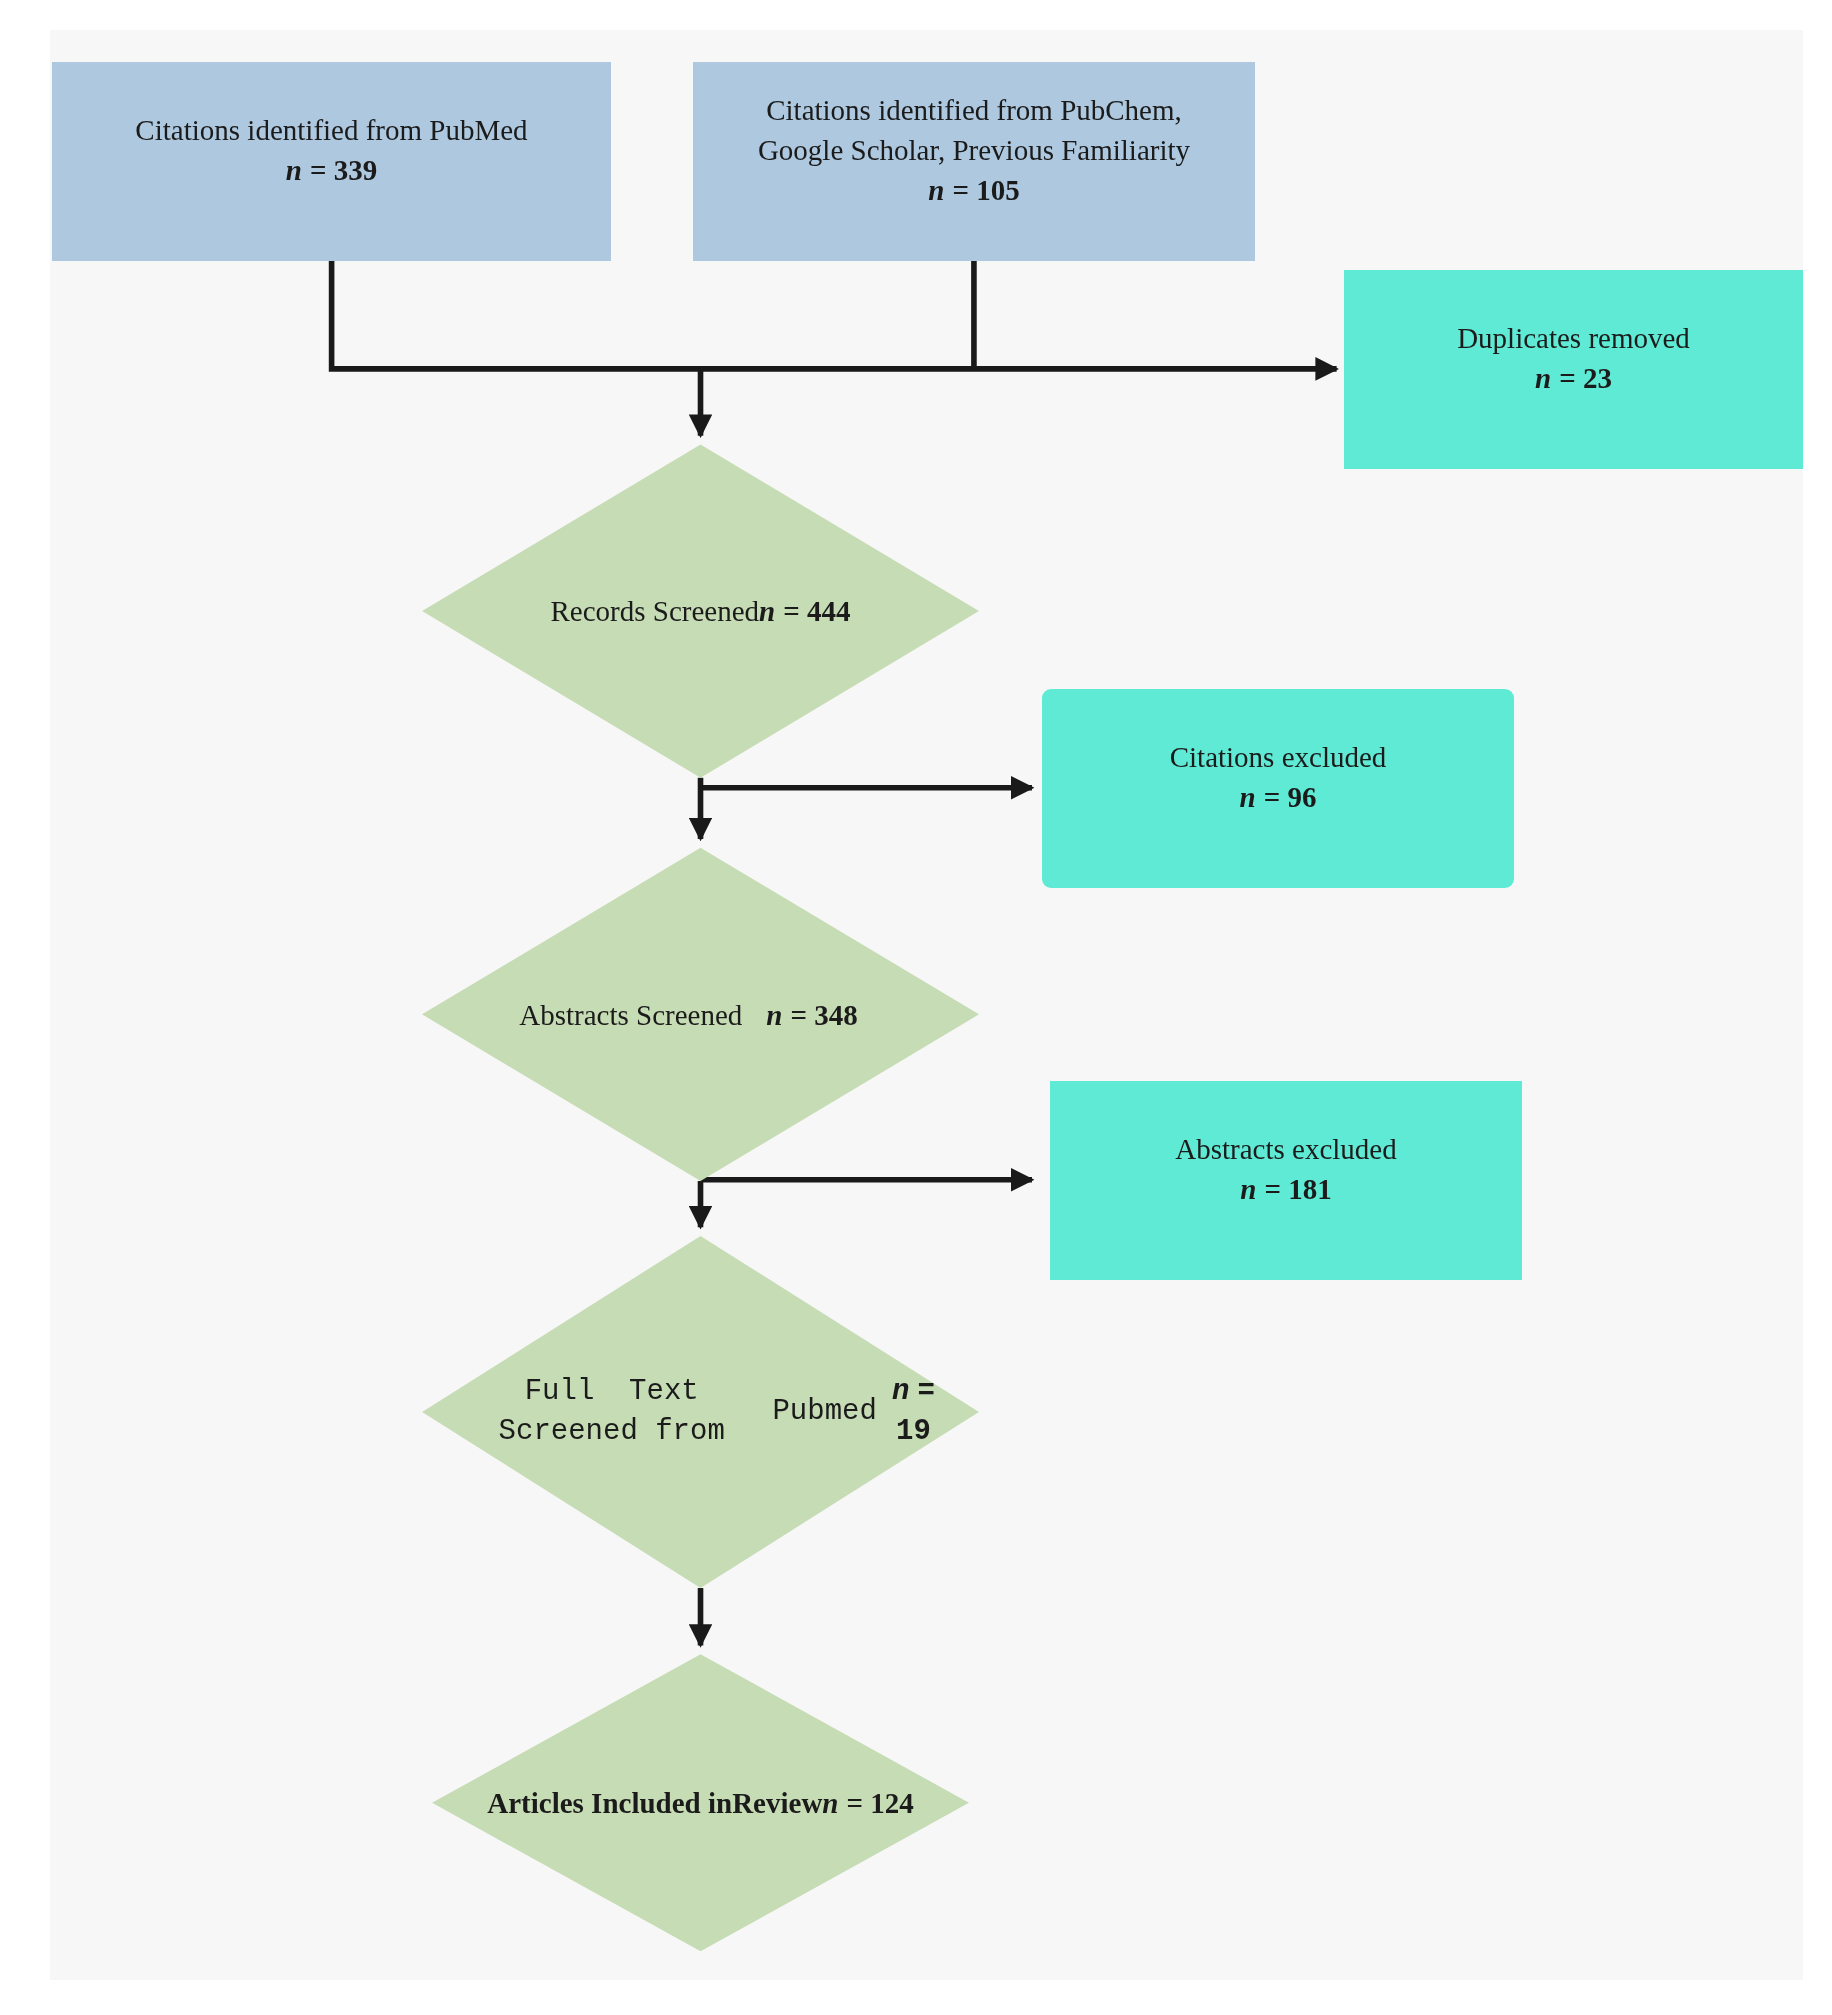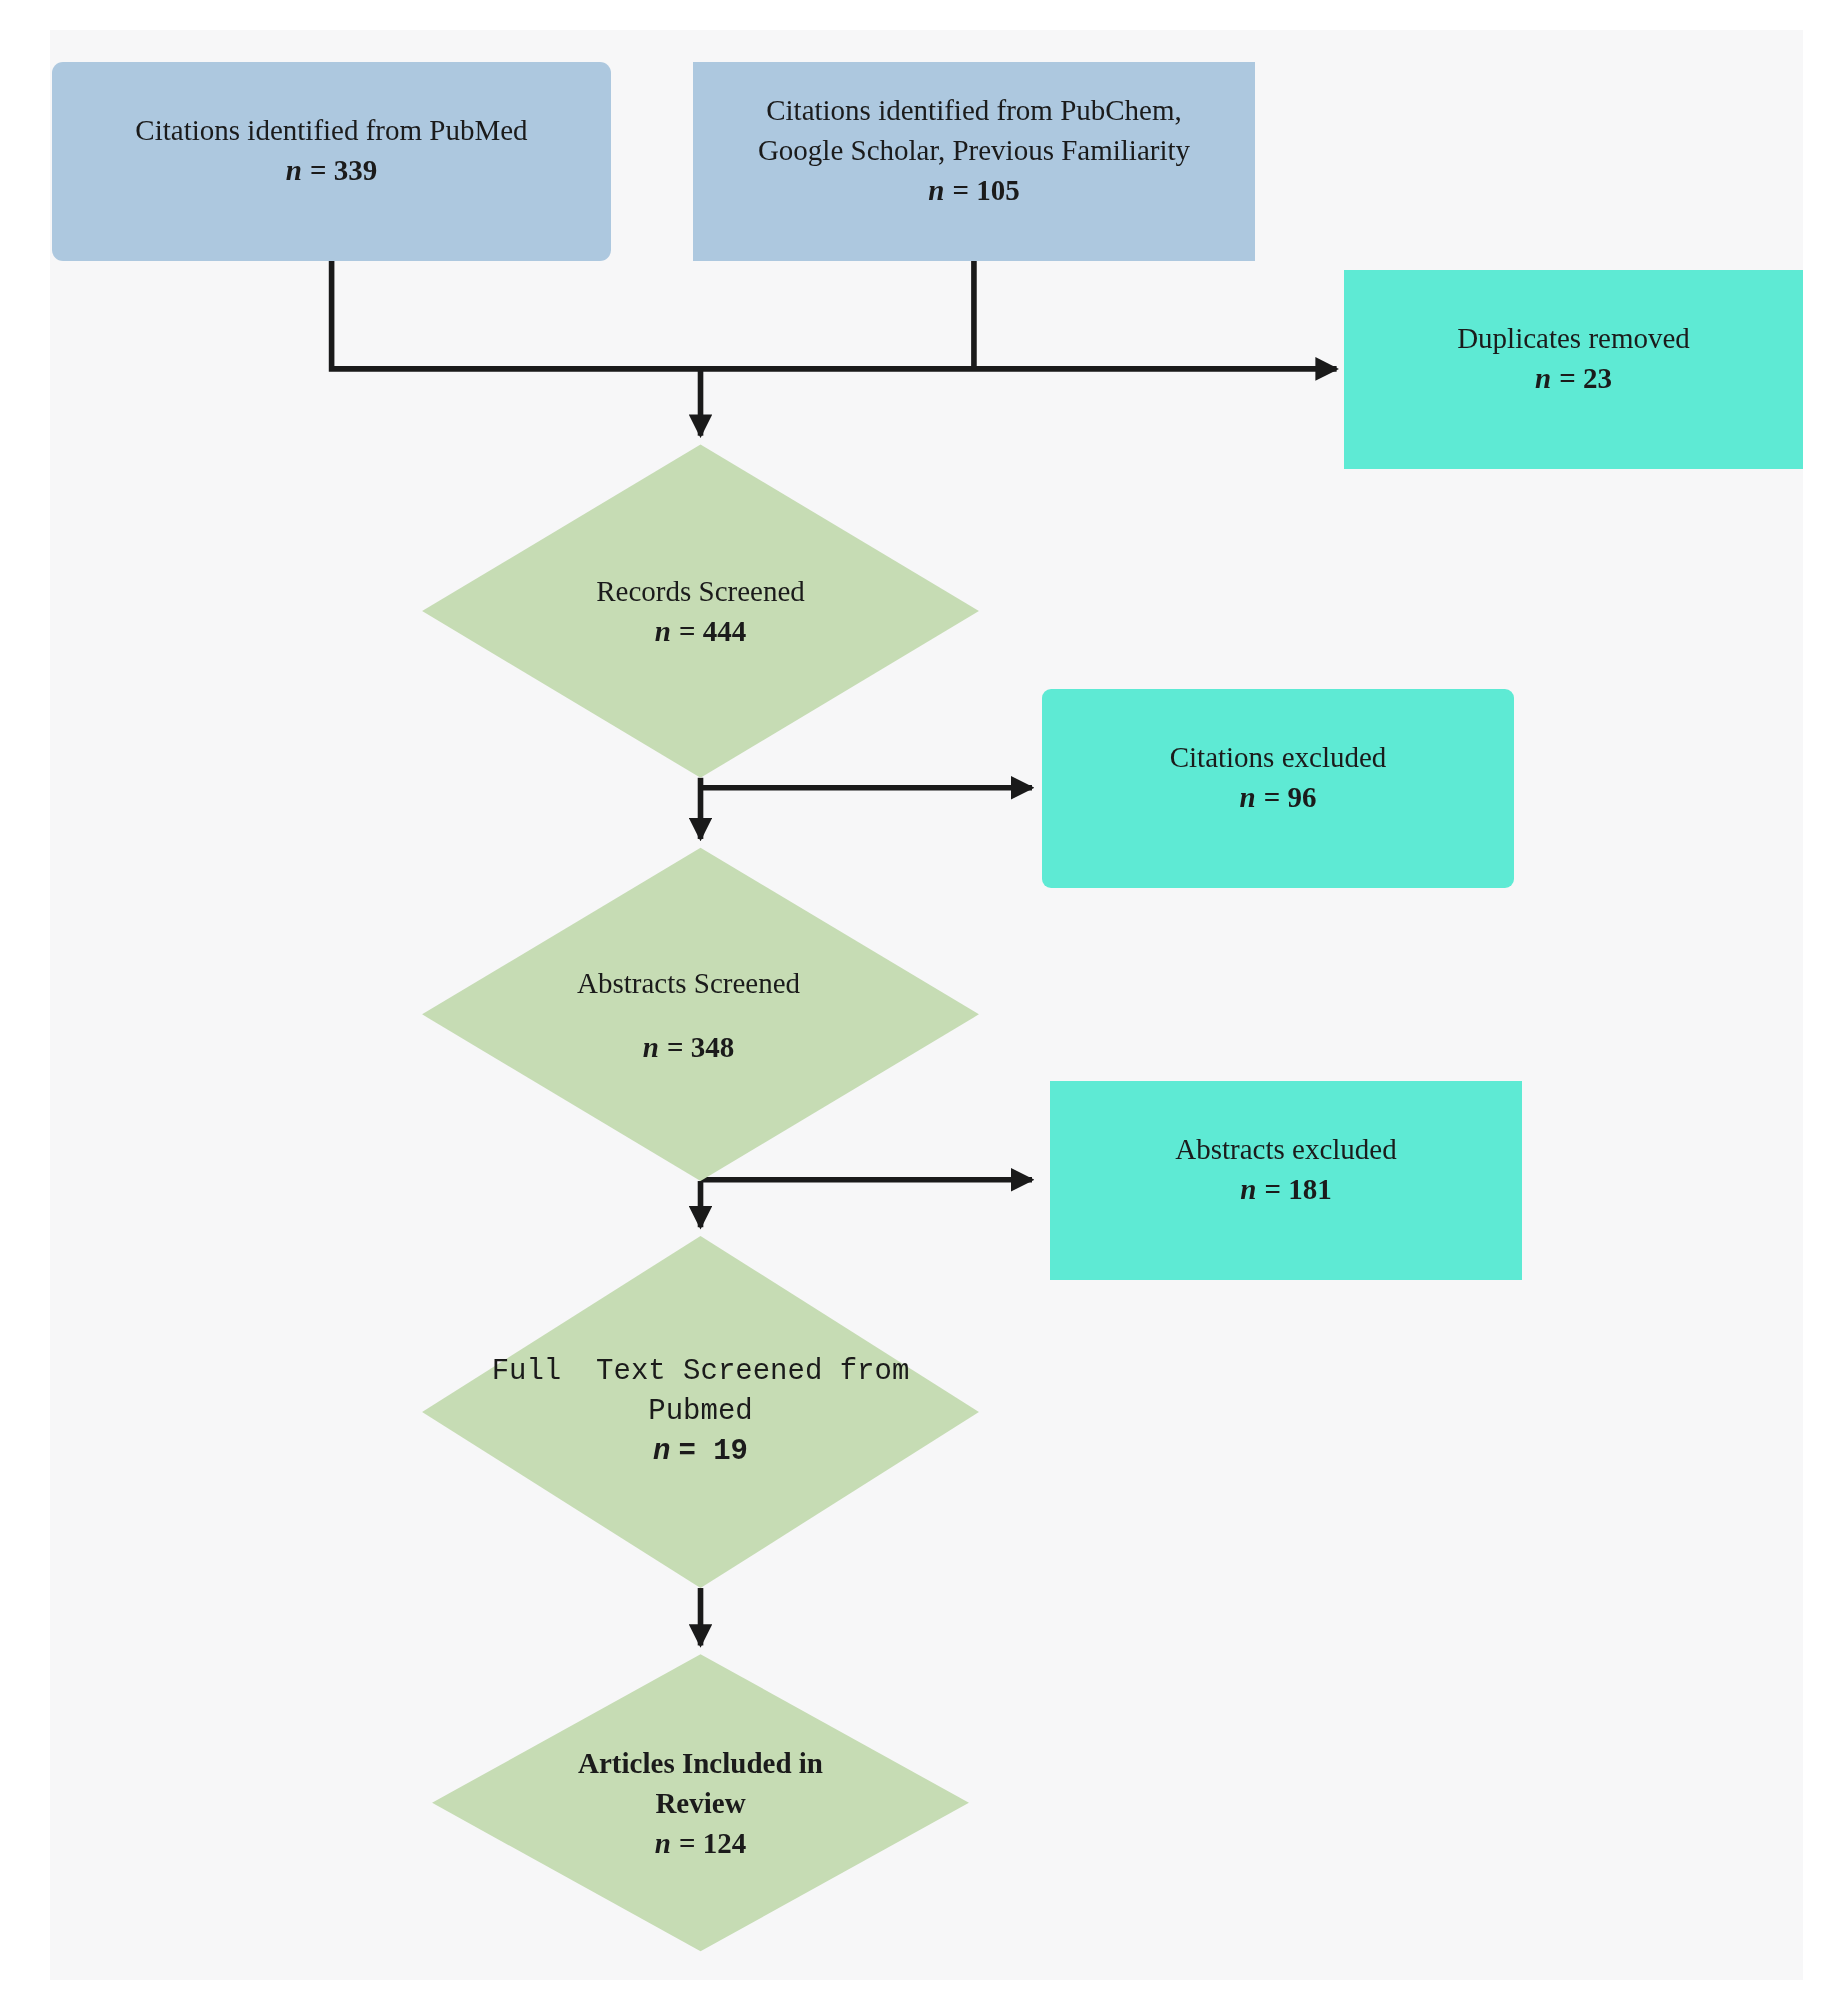--- a/index.html
+++ b/index.html
@@ -37,21 +37,21 @@
     align-items: center;
     justify-content: center;
     text-align: center;
     padding: 6.2px 12.5px 30px 12.5px;
   }
   .blue { background: #adc8df; }
   .pink { background: #5eead4; }
   .diamond-label {
     position: absolute;
     display: flex;
-    flex-direction: column;
+    flex-direction: row;
     align-items: center;
     justify-content: center;
     text-align: center;
   }
   .label-line {
     font-size: 29px;
     line-height: 40px;
     color: #1b1b1b;
     white-space: pre-wrap;
   }
@@ -92,21 +92,21 @@
     <path class="edge" d="M 1122 1890 L 1653 1890" marker-end="url(#arrow)"></path>
 
     <path class="edge" d="M 1122 2544 L 1122 2636" marker-end="url(#arrow)"></path>
 
     <polygon class="fill-green" points="1122,712 1568,979 1122,1246 676,979"></polygon>
     <polygon class="fill-green" points="1122,1358 1568,1625 1122,1892 676,1625"></polygon>
     <polygon class="fill-green" points="1122,1980 1568,2262 1122,2544 676,2262"></polygon>
     <polygon class="fill-green" points="1122,2650 1552,2888 1122,3126 692,2888"></polygon>
   </svg>
 
-  <div class="node-box blue" style="left:52px; top:62px; width:559px; height:199px;border-radius:11px;">
+  <div class="node-box blue" style="left:52px; top:62px; width:559px; height:199px;">
     <div class="label-line">Citations identified from PubMed</div>
     <div class="n-line"><span class="n-it">n</span><span>= 339</span></div>
   </div>
 
   <div class="node-box blue" style="left:693px; top:62px; width:562px; height:199px;">
     <div class="label-line">Citations identified from PubChem,</div>
     <div class="label-line">Google Scholar, Previous Familiarity</div>
     <div class="n-line"><span class="n-it">n</span><span>= 105</span></div>
   </div>
 

